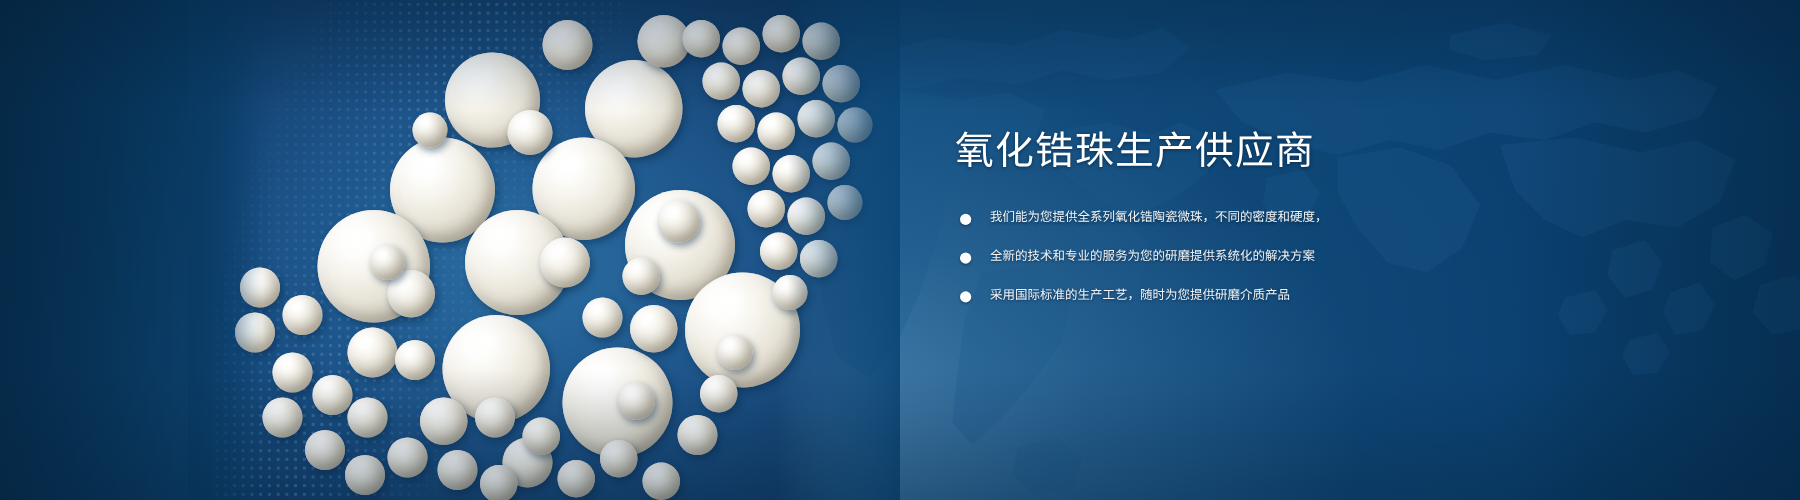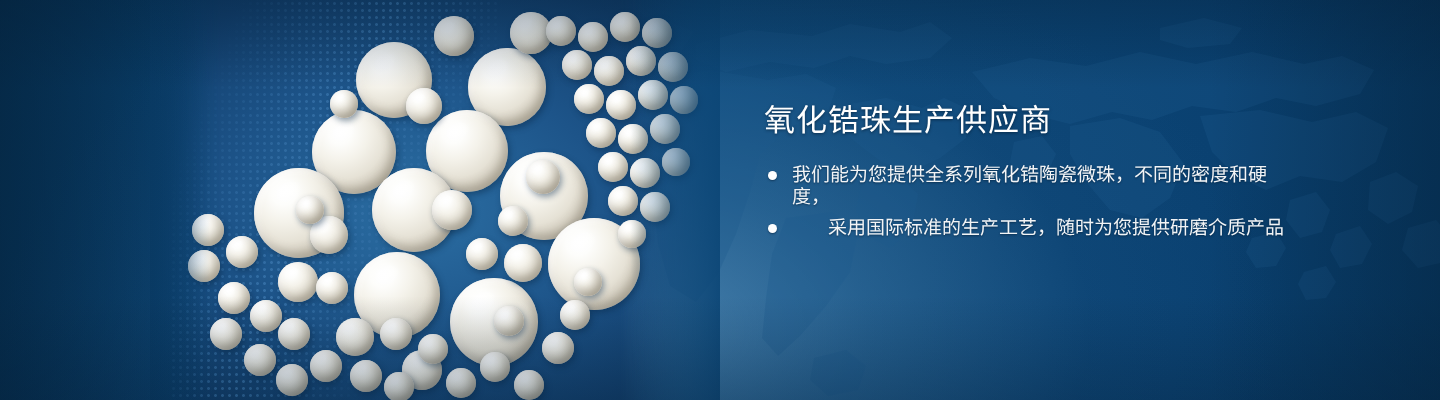--- a/index.html
+++ b/index.html
@@ -141,26 +141,26 @@
     letter-spacing: 1px;
     color: #ffffff;
     text-shadow: 0 1px 3px rgba(3,26,48,0.65);
     line-height: 1.1;
   }
   .bullets { list-style: none; margin: 0; padding: 0; }
   .bullet {
     position: relative;
     padding-left: 28px;
     margin-bottom: 9px;
-    font-size: 19px;
+    font-size: 10px;
     line-height: 22px;
     color: #f2f4f6;
     text-shadow: 0 1px 2px rgba(3,26,48,0.6);
   }
-  .bullet:last-child { margin-bottom: 0; text-align: right; }
+  .bullet:last-child { margin-bottom: 0; }
   .dot {
     position: absolute;
     left: 4px;
     top: 7px;
     width: 9px;
     height: 9px;
     border-radius: 50%;
     background: #ffffff;
     box-shadow: 0 1px 2px rgba(3,26,48,0.5);
   }
@@ -283,20 +283,24 @@
   <div class="copy">
     <h1 class="headline">氧化锆珠生产供应商</h1>
 
     <ul class="bullets">
 
       <li class="bullet">
         <span class="dot"></span>
         <span class="bullet-line">我们能为您提供全系列氧化锆陶瓷微珠，不同的密度和硬度，</span>
       </li>
 
+      <li class="bullet">
+        <span class="dot"></span>
+        <span class="bullet-line">全新的技术和专业的服务为您的研磨提供系统化的解决方案</span>
+      </li>
 
       <li class="bullet">
         <span class="dot"></span>
         <span class="bullet-line">采用国际标准的生产工艺，随时为您提供研磨介质产品</span>
       </li>
 
     </ul>
   </div>
 
 </div>

